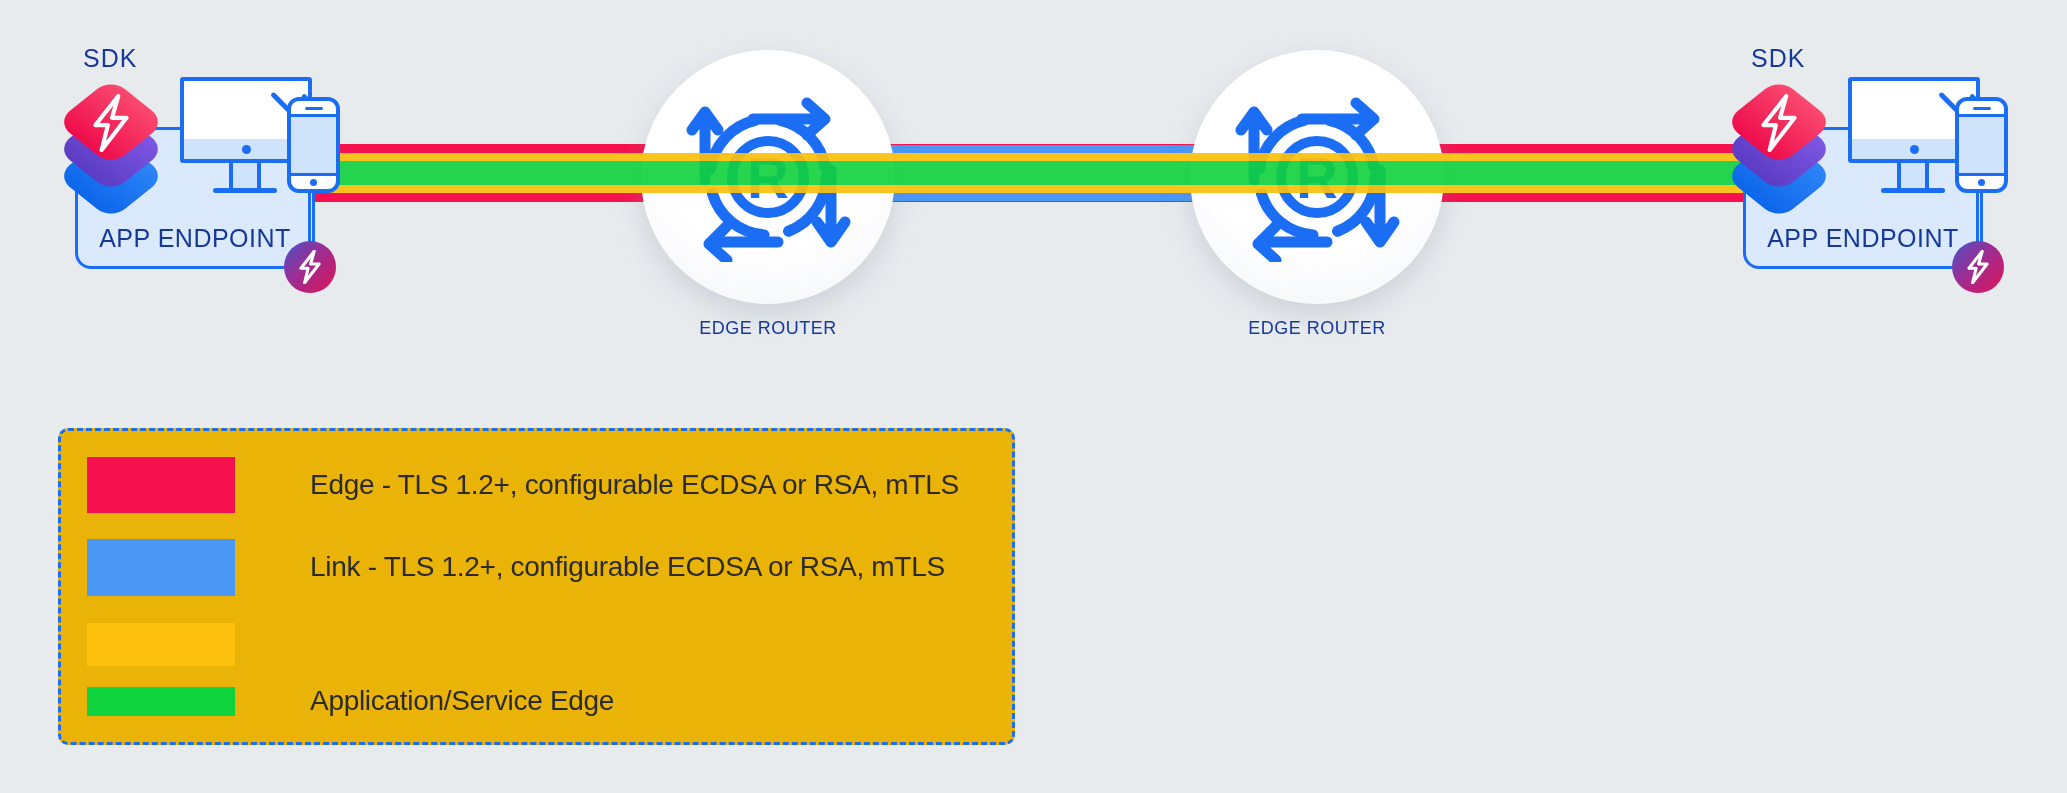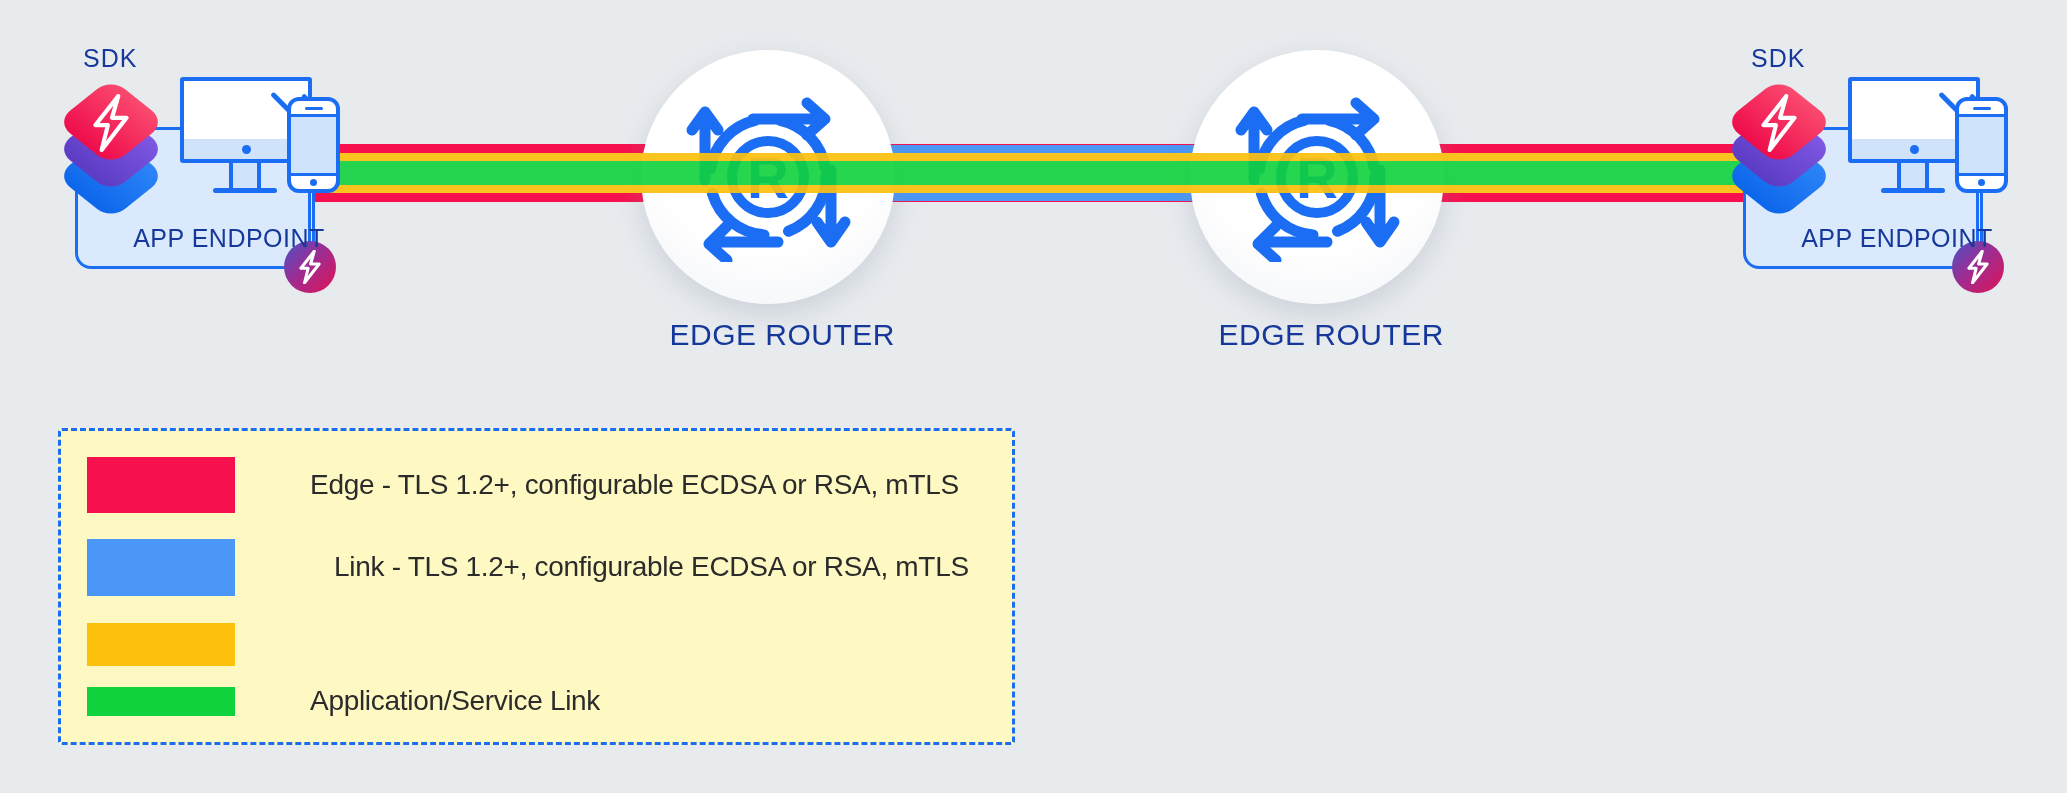--- a/index.html
+++ b/index.html
@@ -18,34 +18,34 @@
   .band-yellow.top{top:153px;}
   .band-yellow.bot{top:185px;}
   .band-green{left:305px;width:1445px;height:24px;top:161px;z-index:3;opacity:.9;}
 
   
   .router{position:absolute;top:50px;width:254px;height:254px;z-index:2;}
   .router .disc{position:absolute;inset:0;border-radius:50%;
     background:radial-gradient(circle at 50% 32%,#ffffff 55%,#f1f3f7 100%);
     box-shadow:0 10px 28px rgba(130,142,160,.28);}
   .router svg{position:absolute;left:42px;top:42px;}
-  .router-label{position:absolute;top:268px;width:254px;text-align:right;
-    font-size:30px;letter-spacing:.5px;color:#16389b;}
+  .router-label{position:absolute;top:268px;width:254px;text-align:center;
+    font-size:18px;letter-spacing:.5px;color:#16389b;}
   #router-left{left:641px;}
   #router-right{left:1190px;}
 
   
   .endpoint{position:absolute;top:30px;width:310px;height:290px;z-index:4;}
   #endpoint-left{left:45px;}
   #endpoint-right{left:1713px;}
   .sdk-label{position:absolute;left:38px;top:14px;font-size:25px;letter-spacing:1px;color:#16389b;text-align:center;}
   .ep-box{position:absolute;left:30px;top:97px;width:234px;height:136px;background:#dbe9fc;
     border:3px solid #1b6ef3;border-radius:16px;}
   .ep-box-label{position:absolute;left:30px;top:194px;width:240px;text-align:center;
-    font-size:25px;letter-spacing:.5px;color:#16389b;margin-left:34px;}
+    font-size:25px;letter-spacing:.5px;color:#16389b;}
   
   .monitor-body{position:absolute;left:135px;top:47px;width:124px;height:78px;background:#ffffff;
     border:4px solid #1b6ef3;border-radius:3px;}
   .monitor-strip{position:absolute;left:0;right:0;bottom:0;height:20px;background:#cfe3fb;}
   .monitor-dot{position:absolute;left:50%;top:50%;width:9px;height:9px;margin:-4.5px 0 0 -4.5px;
     border-radius:50%;background:#1b6ef3;}
   .monitor-stand{position:absolute;left:184px;top:133px;width:24px;height:26px;background:#cfe3fb;
     border-left:4px solid #1b6ef3;border-right:4px solid #1b6ef3;}
   .monitor-base{position:absolute;left:168px;top:158px;width:64px;height:5px;background:#1b6ef3;border-radius:3px;}
   
@@ -67,31 +67,31 @@
   .diamond.purple{left:27px;top:80px;background:linear-gradient(180deg,#7e57e2,#5c3cc4);}
   .diamond.red{left:27px;top:53px;background:linear-gradient(180deg,#fa4a6f,#ee0c4b);}
   .sdk-bolt{position:absolute;left:44px;top:64px;}
   
   .connector{position:absolute;left:263px;top:155px;width:3px;height:60px;background:#1b6ef3;}
   .badge{position:absolute;left:239px;top:211px;width:52px;height:52px;border-radius:50%;
     background:linear-gradient(135deg,#4853c8 0%,#9c2d93 45%,#e01355 100%);}
   .badge svg{position:absolute;left:13px;top:9px;}
 
   
-  .legend{position:absolute;left:58px;top:428px;width:951px;height:311px;background:#fef9c3;
-    border:3px dashed #1b6ef3;border-radius:4px;z-index:5;}
+  .legend{position:absolute;left:58px;top:428px;width:951px;height:311px;background:#eab308;
+    border:3px dashed #1b6ef3;border-radius:10px;z-index:5;}
   .swatch{position:absolute;left:26px;width:148px;}
   .sw-0{top:26px;height:56px;}
   .sw-1{top:108px;height:57px;}
   .sw-2{top:192px;height:43px;}
   .sw-3{top:256px;height:29px;}
   .legend-label{position:absolute;left:249px;height:34px;line-height:34px;font-size:28px;
     letter-spacing:-.3px;color:#2b2b2b;white-space:nowrap;}
   .ll-0{top:37px;}
-  .ll-1{top:119px;margin-left:24px;}
+  .ll-1{top:119px;}
   .ll-2{top:196px;}
   .ll-3{top:253px;}
 </style>
 </head>
 <body>
 
 <div id="canvas" style="background: rgb(232, 235, 238);">
 
   <div class="band band-red top" style="background: rgb(246, 17, 78);"></div>
   <div class="band band-red bot" style="background: rgb(246, 17, 78);"></div>
@@ -198,16 +198,16 @@
     <div class="ep-box-label">APP ENDPOINT</div>
   </div>
 
   <div class="legend">
     <div class="swatch sw-0" style="background: rgb(246, 17, 78);"></div>
     <div class="legend-label ll-0">Edge - TLS 1.2+, configurable ECDSA or RSA, mTLS</div>
     <div class="swatch sw-1" style="background: rgb(74, 151, 245);"></div>
     <div class="legend-label ll-1">Link - TLS 1.2+, configurable ECDSA or RSA, mTLS</div>
     <div class="swatch sw-2" style="background: rgb(252, 192, 13);"></div>
     <div class="swatch sw-3" style="background: rgb(16, 210, 60);"></div>
-    <div class="legend-label ll-3">Application/Service Link</div>
+    <div class="legend-label ll-3">Application/Service Edge</div>
   </div>
 
 </div>
 
 </body></html>

